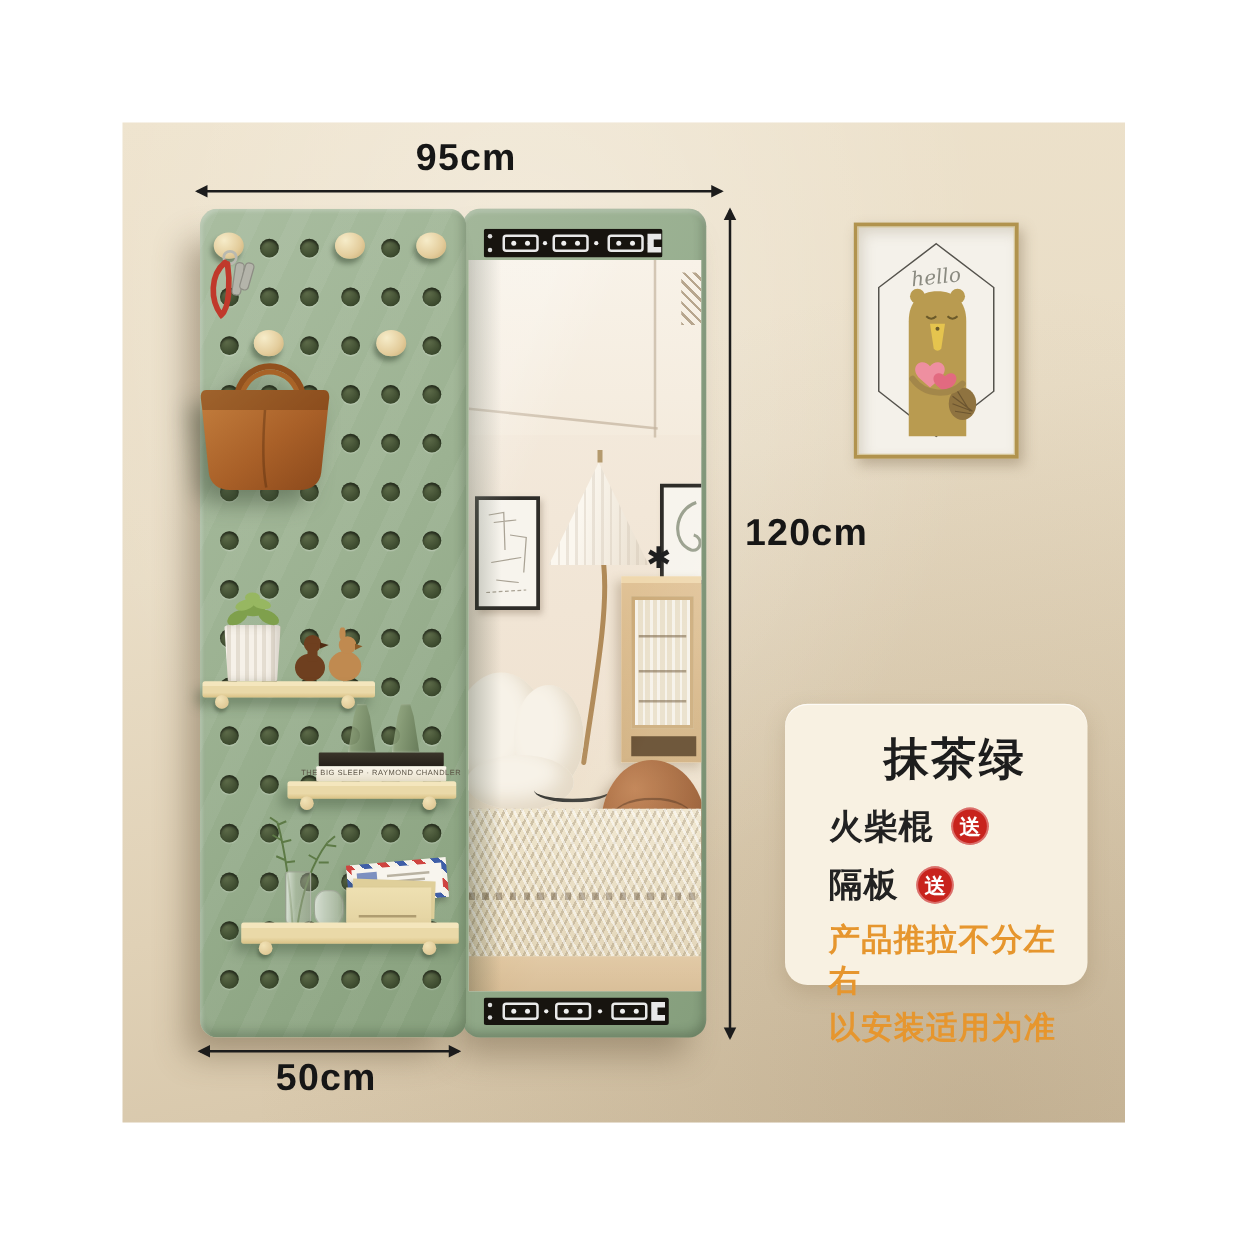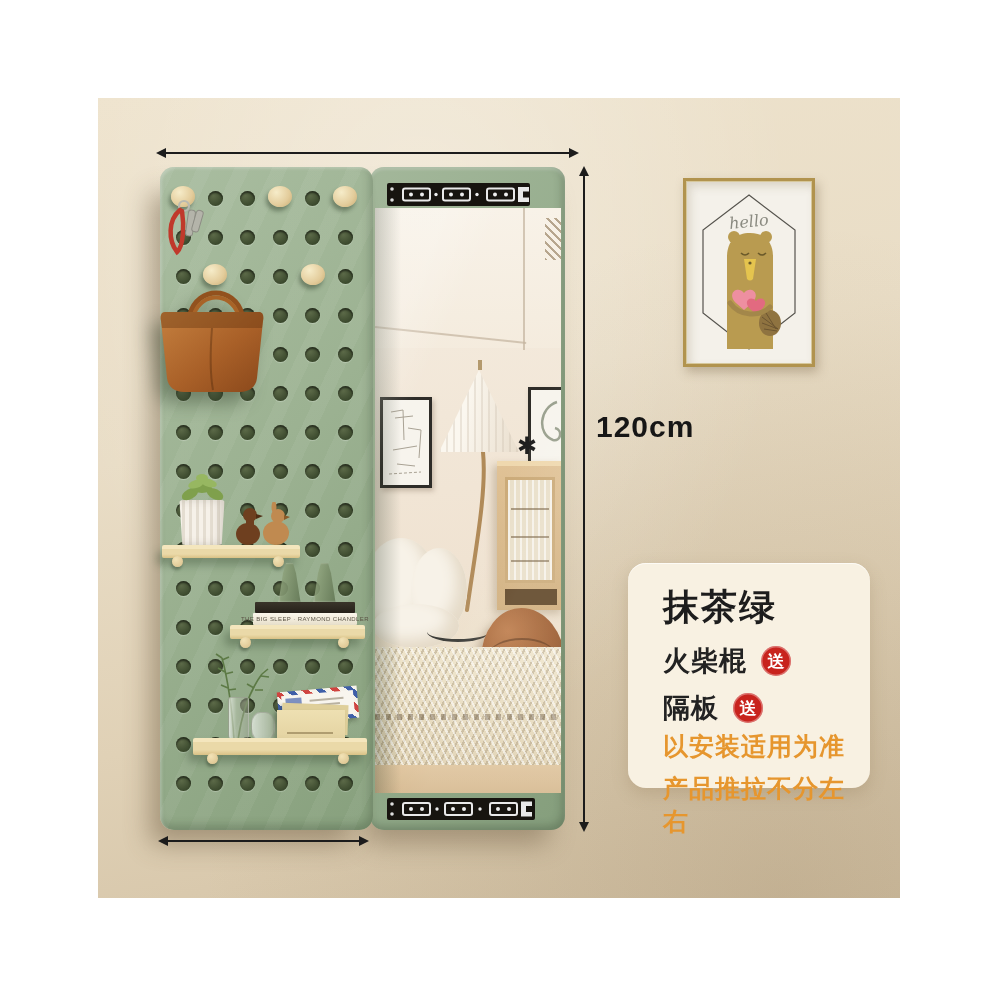--- a/index.html
+++ b/index.html
@@ -80,21 +80,21 @@
       linear-gradient(#efe5cc,#e0d2b2);}
   .carpet-band{left:0;top:506px;width:186px;height:6px;background:repeating-linear-gradient(90deg,rgba(80,60,35,.4) 0 5px,rgba(0,0,0,0) 5px 11px);}
   .refl-floor{left:0;top:557px;width:186px;height:28px;background:linear-gradient(#dfc49c,#d5b88e);}
   .glass-shadow-left{left:0;top:0;width:26px;height:585px;background:linear-gradient(90deg,rgba(55,66,48,.30),rgba(55,66,48,0));}
   
   #wallframe{left:585px;top:80px;width:132px;height:189px;border:3px solid var(--frame-gold);background:#f4f1ea;
     box-shadow:3px 5px 10px rgba(110,90,60,.35), inset 0 0 0 1px #d6c79b, inset 4px 5px 10px rgba(140,125,90,.25);}
   
   #card{left:530px;top:465px;width:242px;height:225px;border-radius:18px;background:#f8f1e2;
     box-shadow:0 6px 16px rgba(140,115,80,.25), inset 0 1px 0 rgba(255,255,255,.7);padding:20px 0 0 35px;}
-  #card .title{font-size:36px;font-weight:700;color:#1d1d1d;letter-spacing:2px;}
+  #card .title{font-size:36px;font-weight:700;color:#1d1d1d;letter-spacing:2px;margin-left:44px;}
   .feat-row{display:flex;align-items:center;gap:14px;margin-top:11px;}
   .feat-label{font-size:27px;color:#222;font-weight:600;letter-spacing:1px;text-align:right;}
   .badge{width:30px;height:30px;border-radius:50%;background:var(--badge-red);color:#fff;font-size:17px;font-weight:700;
     display:flex;align-items:center;justify-content:center;box-shadow:inset 0 0 0 1.5px rgba(255,255,255,.35);}
   .note{font-size:25px;color:var(--note-orange);font-weight:700;letter-spacing:1px;margin-top:9px;}
 </style>
 </head>
 <body>
 
 <div id="photo">
@@ -408,43 +408,45 @@
         <path d="M70 120 c-5 -6 -14 0 -6 8 l6 5 l6 -5 c8 -8 -1 -14 -6 -8 z" fill="#e26a80"></path>
         <ellipse cx="84" cy="142" rx="11" ry="13" fill="#8f7340"></ellipse>
         <g stroke="#6c5530" stroke-width="1">
             <path d="M76 136 l16 12 M76 142 l16 6 M78 148 l13 2 M80 132 l10 16"></path>
           </g>
         <path d="M44 122 C54 136 74 136 84 126" stroke="#a3874a" stroke-width="5" fill="none" stroke-linecap="round"></path>
       </g>
     </svg>
   </div>
 
+  <div class="abs dim-label" style="left:200px;top:12px;width:150px;text-align:center;">95cm</div>
   <div class="abs dim-line-h" style="left:60px;top:54px;width:419px;">
     <span class="ah ah-left"></span>
     <span class="ah ah-right"></span>
   </div>
 
   <div class="abs dim-line-v" style="left:485px;top:70px;height:662px;">
     <span class="ah ah-up"></span>
     <span class="ah ah-down"></span>
   </div>
   <div class="abs dim-label" style="left:498px;top:312px;">120cm</div>
 
   <div class="abs dim-line-h" style="left:62px;top:742px;width:207px;">
     <span class="ah ah-left"></span>
     <span class="ah ah-right"></span>
   </div>
+  <div class="abs dim-label" style="left:100px;top:748px;width:126px;text-align:center;">50cm</div>
 
   <div class="abs" id="card">
     <div class="title">抹茶绿</div>
     <div class="feat-row">
       <span class="feat-label">火柴棍</span>
       <span class="badge">送</span>
     </div>
     <div class="feat-row">
       <span class="feat-label">隔板</span>
       <span class="badge">送</span>
     </div>
+    <div class="note">产品推拉不分左右</div>
     <div class="note" style="margin-top:4px;">以安装适用为准</div>
-    <div class="note">产品推拉不分左右</div>
   </div>
 
 </div>
 
 </body></html>

